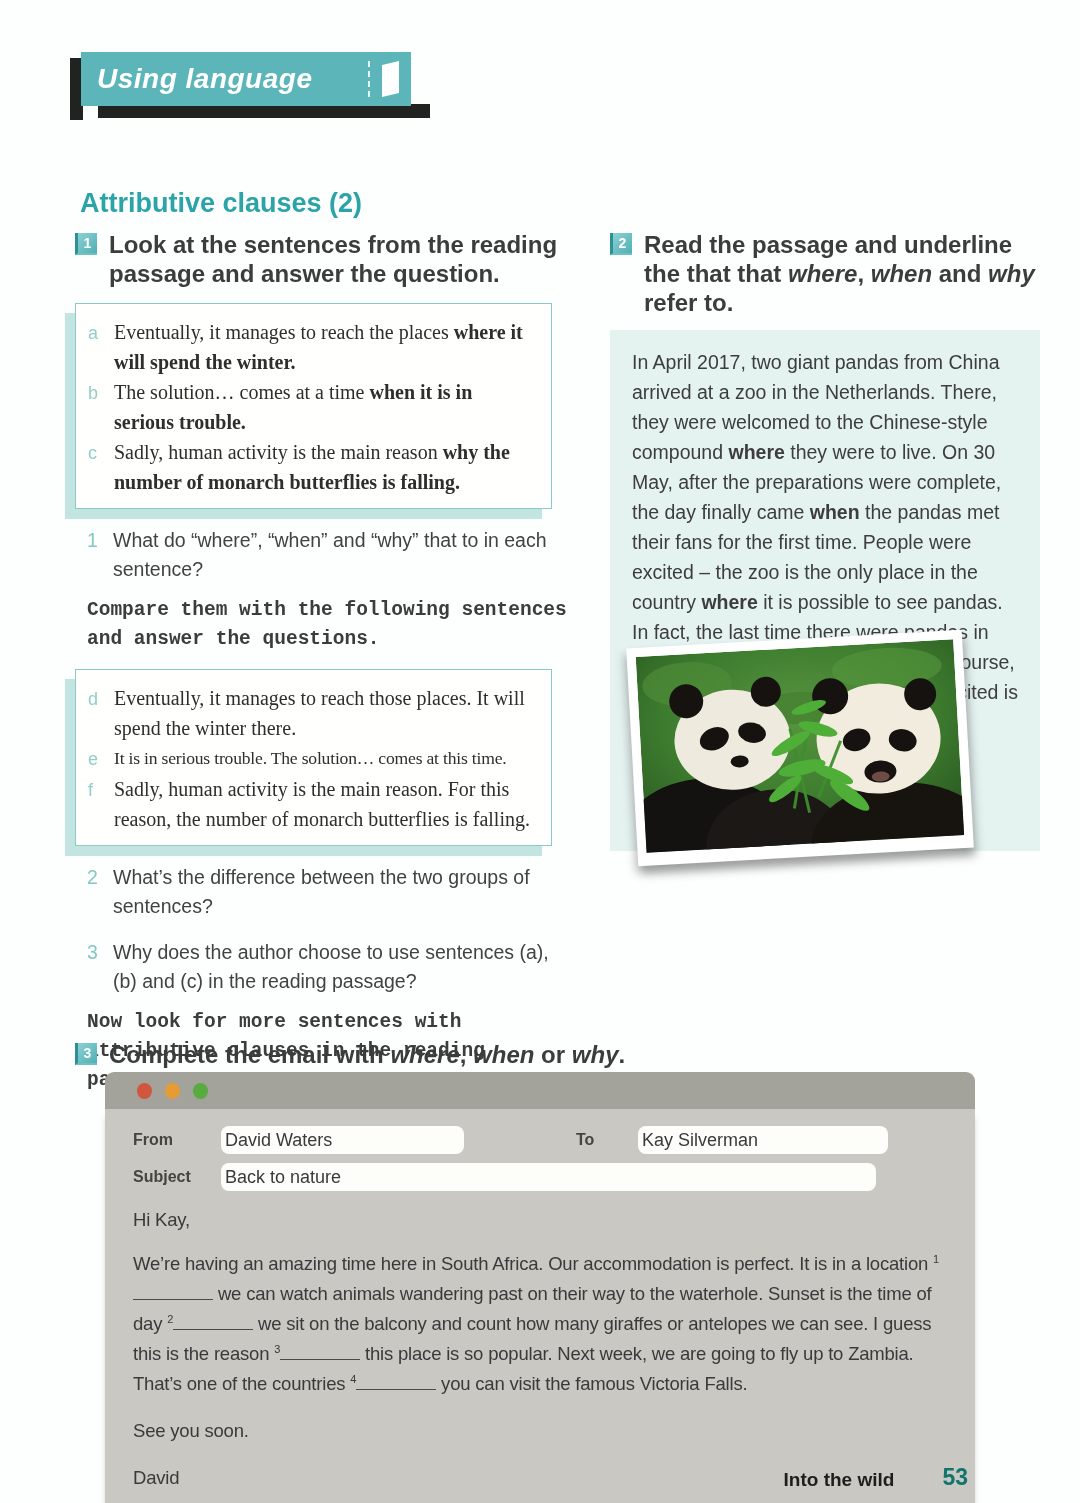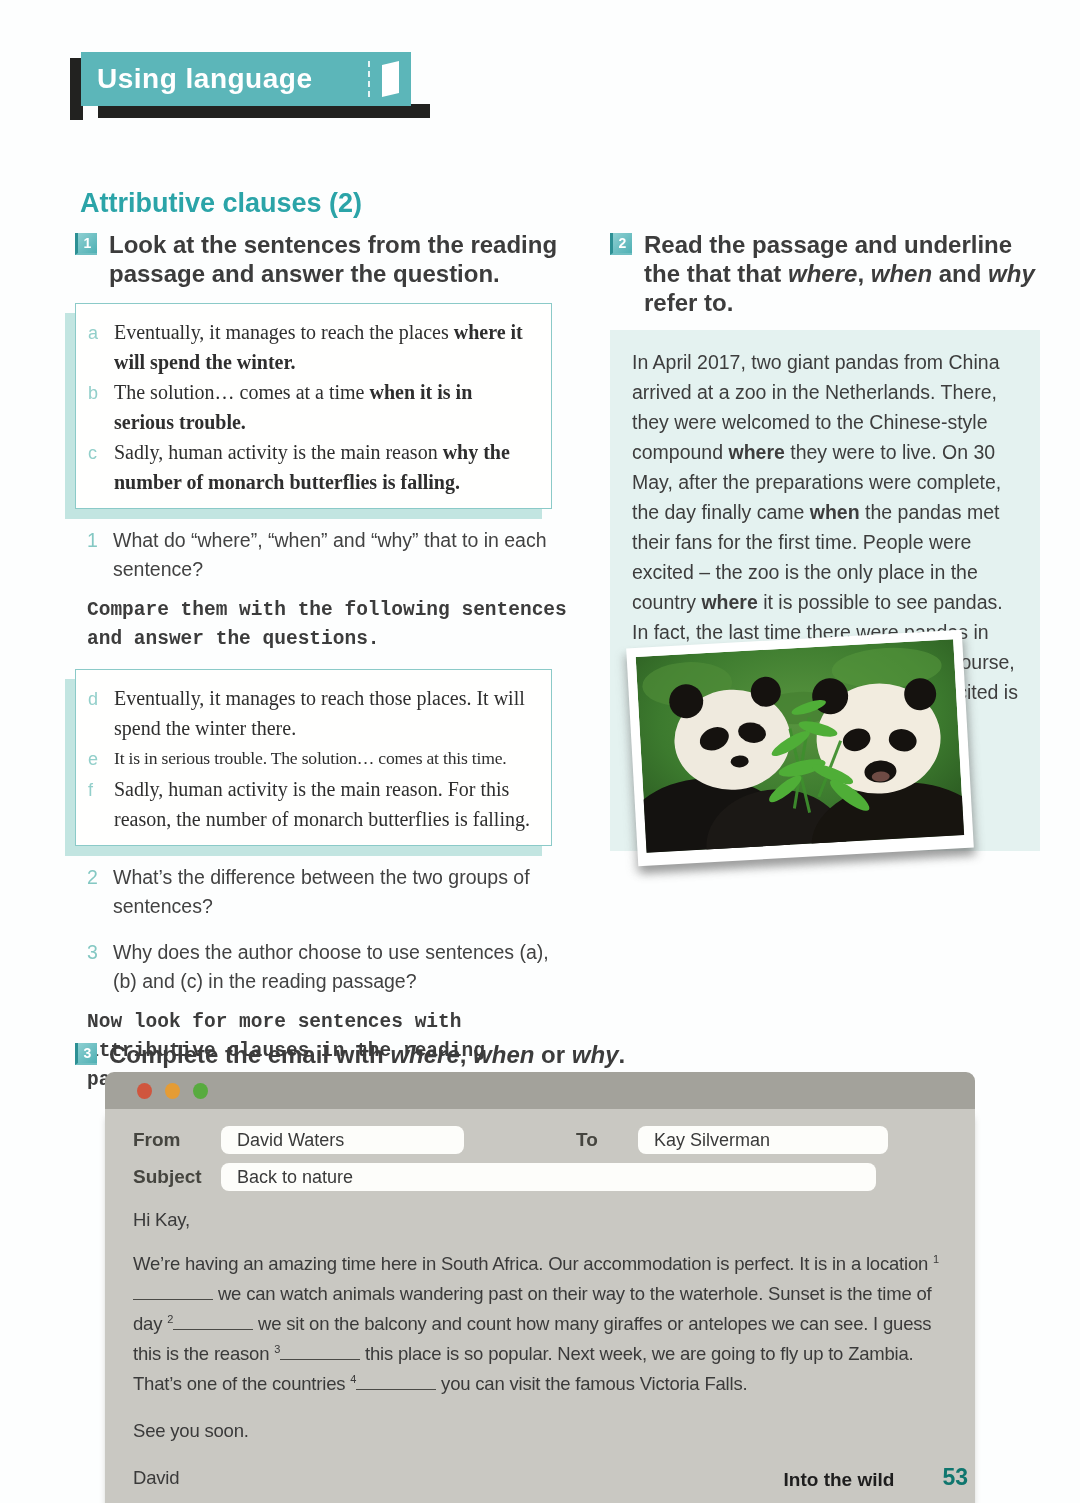--- a/index.html
+++ b/index.html
@@ -12,21 +12,21 @@
   .b { font-weight:bold; }
   .i { font-style:italic; }
   .sup { font-size:11px; vertical-align:super; line-height:0; }
   .blank { display:inline-block; width:80px; height:13px; border-bottom:1.4px solid #4a4a46; }
 
   
   .banner-wrap { position:absolute; left:70px; top:52px; width:360px; height:72px; }
   .banner-blackbar-left { position:absolute; left:0; top:6px; width:13px; height:62px; background:#222220; }
   .banner-blackbar-bottom { position:absolute; left:28px; top:52px; width:332px; height:14px; background:#222220; }
   .banner { position:absolute; left:11px; top:0; width:330px; height:54px; background:#5cb6b9;
-    display:flex; align-items:center; padding:0 12px 0 16px; }
+    display:flex; align-items:center; padding:0 12px 0 16px;font-style:italic; }
   .banner-title { color:#ffffff; font-weight:bold; font-size:28px; letter-spacing:.5px; flex:1; }
   .banner-dash { width:0; height:36px; border-left:2px dashed rgba(255,255,255,.85); margin-right:12px; }
   .banner-flag { width:17px; height:32px; background:#ffffff; transform:skewY(-14deg); }
 
   
   .section-title { position:absolute; left:80px; top:188px; font-size:27px; font-weight:bold; color:#2ba4a8; }
 
   
   .columns { position:absolute; left:75px; top:230px; width:965px; display:flex; gap:38px; }
   .col-left { width:497px; flex:0 0 497px; }
@@ -63,22 +63,22 @@
   .email-window { position:absolute; left:105px; top:1072px; width:870px; }
   .email-titlebar { height:37px; background:#a3a29b; border-radius:9px 9px 0 0;
     display:flex; align-items:center; gap:13px; padding-left:32px; }
   .dot { width:15px; height:16px; border-radius:50%; }
   .dot-red { background:#d0563e; }
   .dot-orange { background:#e59c35; }
   .dot-green { background:#58ab3f; }
   .email-body { background:#c9c8c2; border-radius:0 0 9px 9px; padding:17px 28px 26px 28px;
     box-shadow:0 6px 7px -3px rgba(60,60,55,.5); }
   .email-row { display:flex; align-items:center; margin-bottom:9px; }
-  .email-label { font-weight:bold; font-size:19px; color:#45453f; }
-  .email-field { background:#fdfdfa; border-radius:8px; height:28px; padding:3px 16px;
+  .email-label { font-weight:bold; font-size:16px; color:#45453f; }
+  .email-field { background:#fdfdfa; border-radius:8px; height:28px; padding:3px 4px;
     font-size:18px; color:#3a3a3a; line-height:22px; }
   .f-from-label { width:88px; }
   .f-from { width:243px; }
   .f-to-label { width:62px; margin-left:112px; }
   .f-to { width:250px; }
   .f-subject-label { width:88px; }
   .f-subject { width:655px; }
   .email-text { font-size:18.5px; line-height:30px; color:#3a3a3a; letter-spacing:-0.2px; }
   .email-greeting { margin-top:14px; }
   .email-para { margin-top:14px; }

